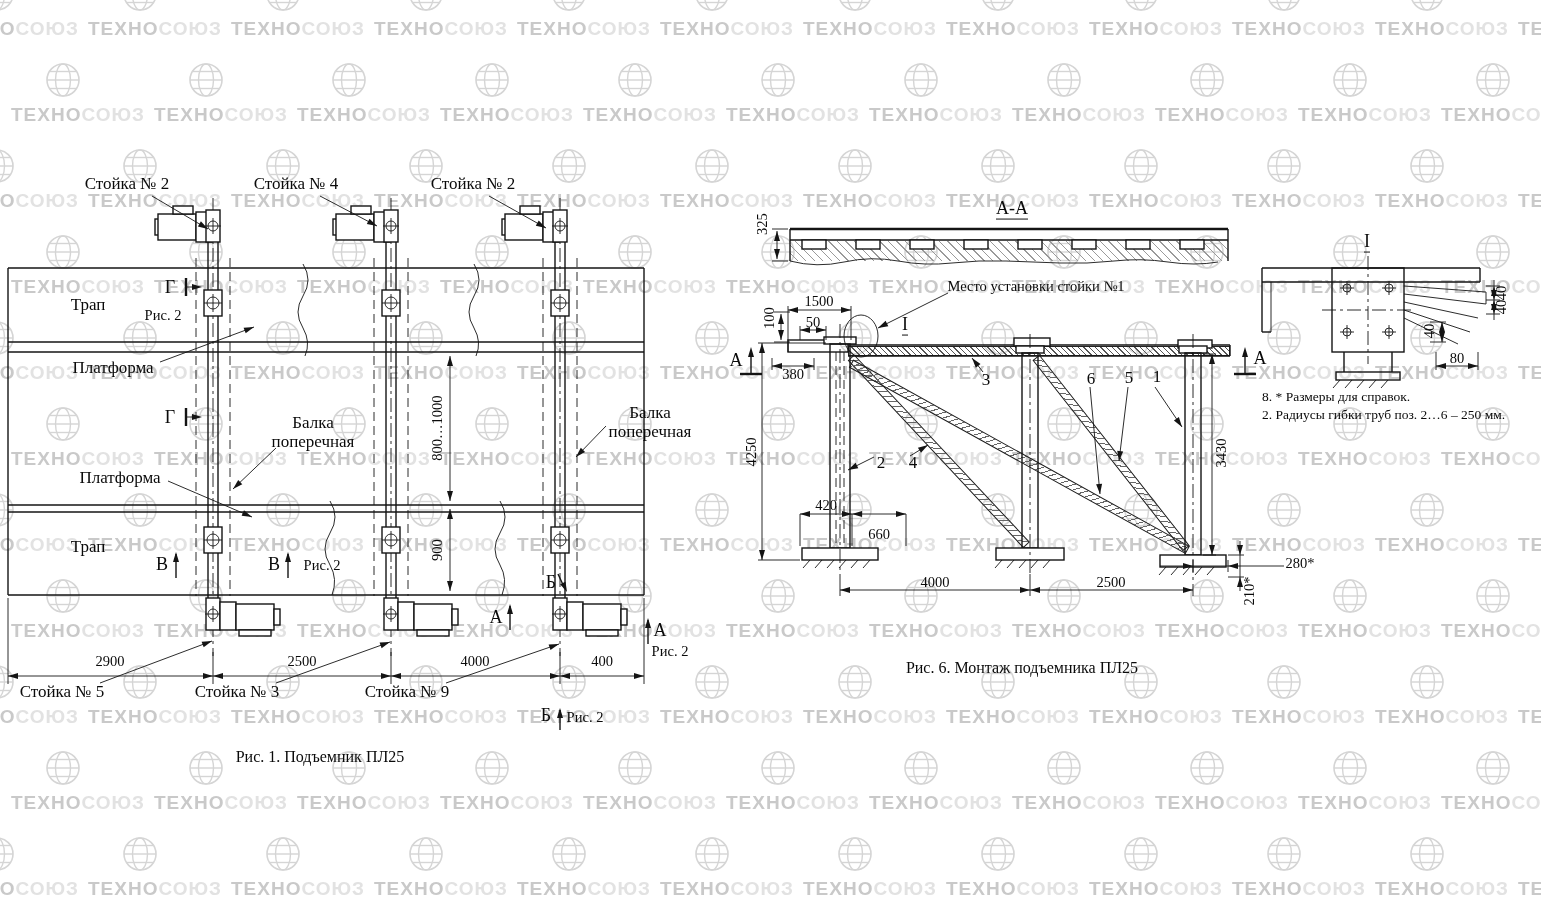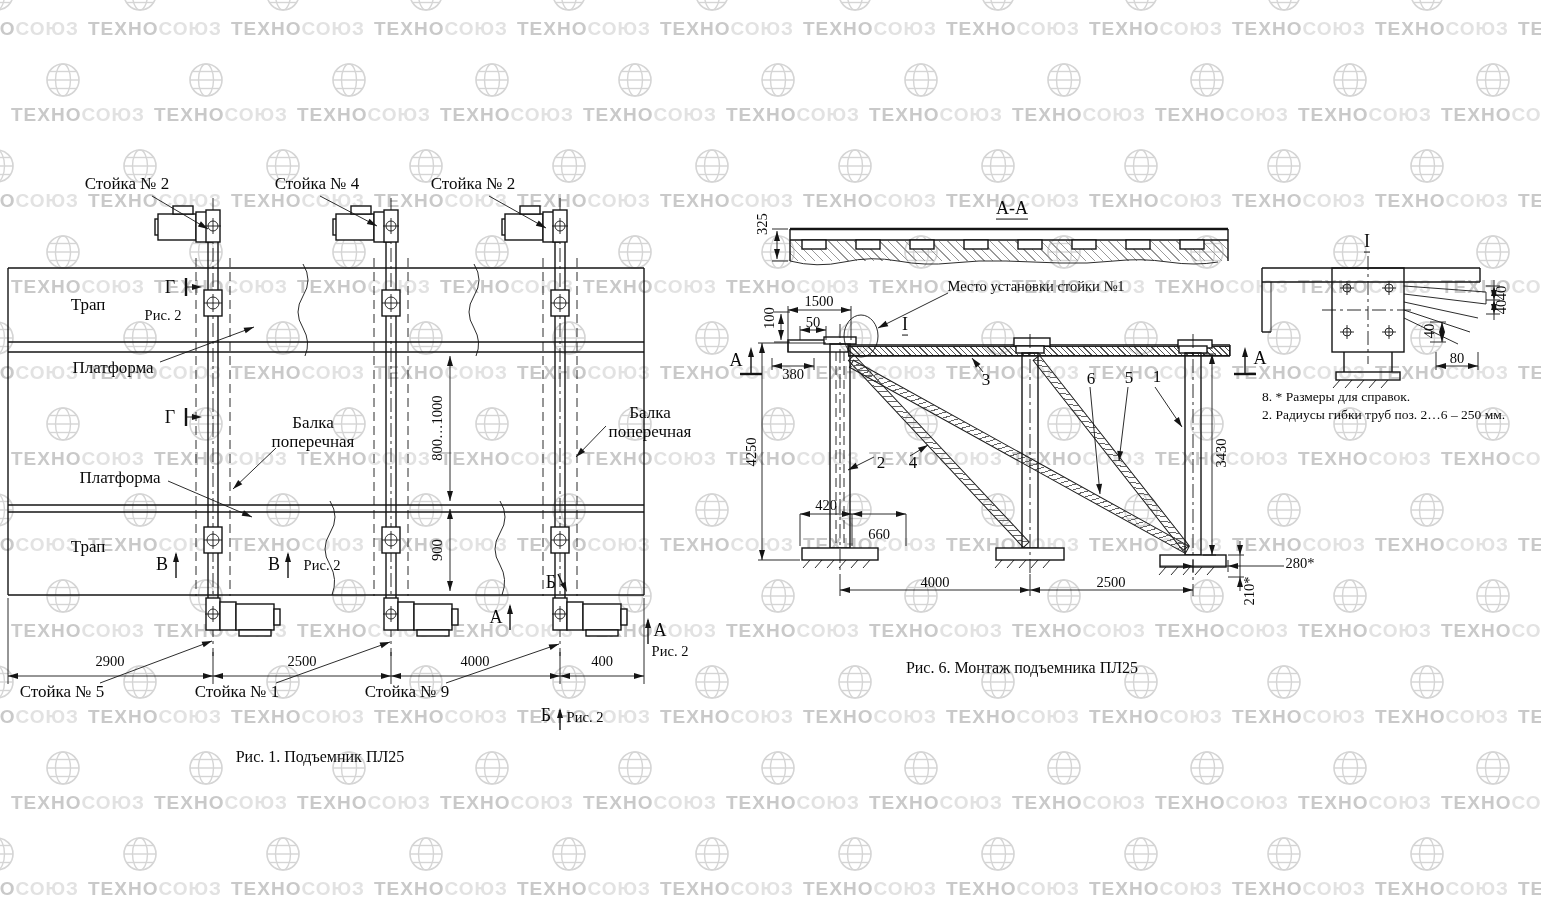--- a/index.html
+++ b/index.html
@@ -1386,32 +1386,32 @@
         <line x1="1478" y1="352" x2="1478" y2="370" class="ln thin"></line>
         <line x1="1436" y1="366" x2="1478" y2="366" class="ln thin"></line>
         <polygon points="1436.0,366.0 1446.0,369.0 1446.0,363.0" class="fl"></polygon>
         <polygon points="1478.0,366.0 1468.0,363.0 1468.0,369.0" class="fl"></polygon>
       </g>
     </svg>
 
   <div id="labels">
 
     <span class="lb" style="left:127px;top:184px">Стойка № 2</span>
-    <span class="lb" style="left:317px;top:184px">Стойка № 4</span>
+    <span class="lb" style="left:296px;top:184px">Стойка № 4</span>
     <span class="lb" style="left:473px;top:184px">Стойка № 2</span>
     <span class="lb" style="left:88px;top:305px">Трап</span>
     <span class="lb" style="left:113px;top:368px">Платформа</span>
     <span class="lb" style="left:313px;top:423px">Балка</span>
     <span class="lb" style="left:313px;top:442px">поперечная</span>
     <span class="lb" style="left:120px;top:478px">Платформа</span>
     <span class="lb" style="left:88px;top:547px">Трап</span>
     <span class="lb" style="left:650px;top:413px">Балка</span>
     <span class="lb" style="left:650px;top:432px">поперечная</span>
     <span class="lb" style="left:62px;top:692px">Стойка № 5</span>
-    <span class="lb" style="left:237px;top:692px">Стойка № 1</span>
+    <span class="lb" style="left:237px;top:692px">Стойка № 3</span>
     <span class="lb" style="left:407px;top:692px">Стойка № 9</span>
     <span class="lb mark" style="left:170px;top:287px">Г</span>
     <span class="lb mark" style="left:170px;top:417px">Г</span>
     <span class="lb sm" style="left:163px;top:316px">Рис. 2</span>
     <span class="lb mark" style="left:162px;top:564px">В</span>
     <span class="lb mark" style="left:274px;top:564px">В</span>
     <span class="lb sm" style="left:322px;top:566px">Рис. 2</span>
     <span class="lb mark" style="left:551px;top:582px">Б</span>
     <span class="lb mark" style="left:496px;top:617px">А</span>
     <span class="lb mark" style="left:660px;top:630px">А</span>

